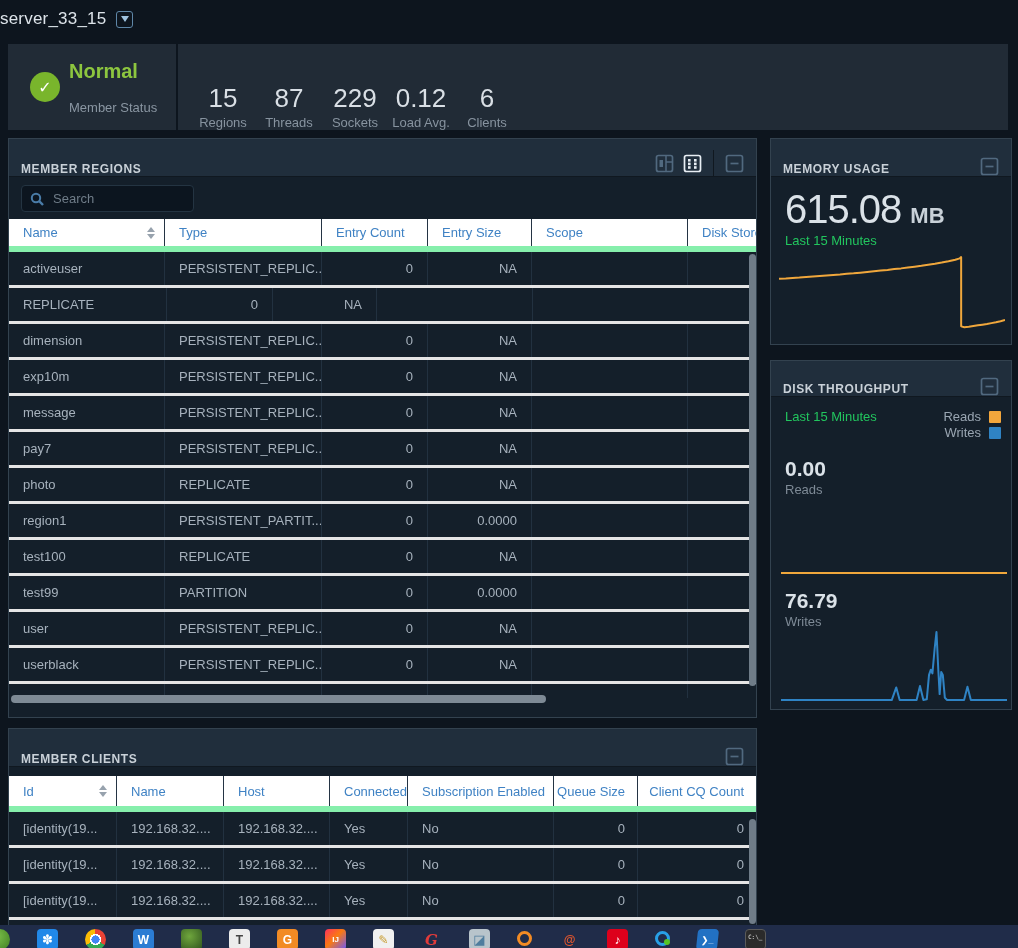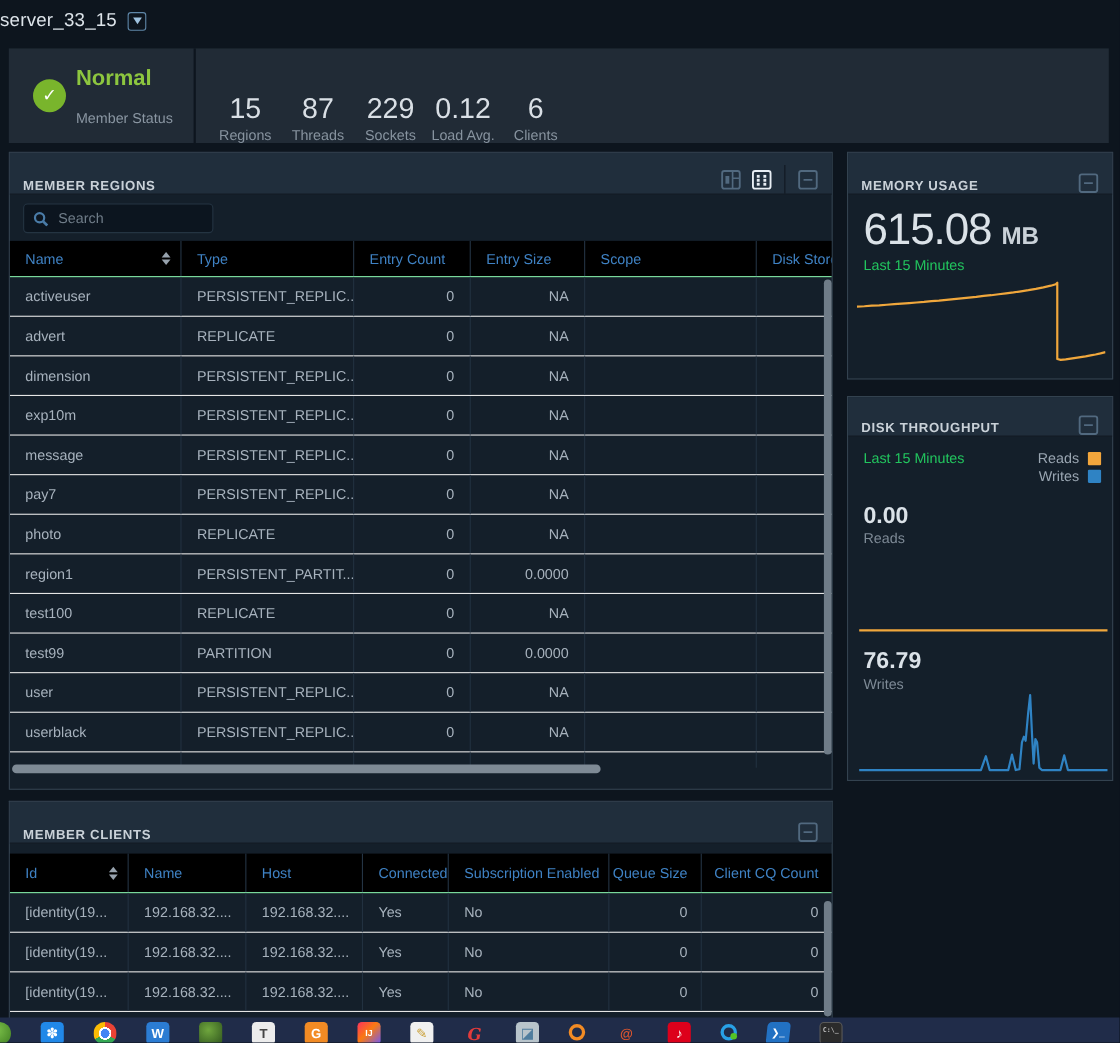--- a/index.html
+++ b/index.html
@@ -33,29 +33,29 @@
   .icon-btn.active{color:#e8eef4;}
   .panel-actions .sep{width:1px;height:26px;background:#101820;margin:0 2px;}
 
   
   .search-box{position:absolute;left:12px;top:46px;width:173px;height:27px;background:#0c151f;border:1px solid #243442;border-radius:4px;display:flex;align-items:center;padding:0 8px;}
   .search-box svg{flex:0 0 auto;}
   .search-box input{flex:1;background:transparent;border:none;outline:none;color:#9aa5b0;font-size:13px;margin-left:7px;width:100%;}
   .search-box input::placeholder{color:#6f7c88;}
 
   
-  .thead{position:absolute;left:0;display:flex;background:#000000;border-bottom:1px solid #86efac;}
+  .thead{position:absolute;left:0;display:flex;background:#ffffff;border-bottom:6px solid #86efac;}
   .th{color:#3f82c4;font-size:13px;display:flex;align-items:center;padding-left:14px;overflow:hidden;white-space:nowrap;}
   .th + .th{border-left:1px solid #243444;}
   .sort{display:inline-flex;flex-direction:column;gap:2px;margin-left:auto;margin-right:9px;}
   .sort i{width:0;height:0;border-left:4px solid transparent;border-right:4px solid transparent;}
   .sort .up{border-bottom:5px solid #97a2ad;}
   .sort .down{border-top:5px solid #97a2ad;}
   .tbody{position:absolute;left:0;overflow:hidden;}
-  .tr{display:flex;height:36px;border-bottom:1px solid #e5e5e5;}
+  .tr{display:flex;height:36px;border-bottom:3px solid #e5e5e5;}
   .td{color:#a7b2bd;font-size:13px;display:flex;align-items:center;padding-left:14px;overflow:hidden;white-space:nowrap;}
   .td + .td{border-left:1px solid #223140;}
 
   
   .regions-cols .c0{width:155px;}
   .regions-cols .c1{width:157px;}
   .regions-cols .c2{width:106px;justify-content:flex-end;padding-right:14px;}
   .regions-cols .c3{width:104px;justify-content:flex-end;padding-right:14px;}
   .regions-cols .c4{width:156px;}
   .regions-cols .c5{flex:1;}
@@ -209,21 +209,20 @@
     <div class="tbody regions-cols" id="regions-tbody" style="top:113px;width:747px;height:446px;">
         <div class="tr">
           <div class="td c0">activeuser</div>
           <div class="td c1">PERSISTENT_REPLIC...</div>
           <div class="td c2">0</div>
           <div class="td c3">NA</div>
           <div class="td c4"></div>
           <div class="td c5"></div>
         </div>
         <div class="tr">
-          <div class="td c0">advert</div>
           <div class="td c1">REPLICATE</div>
           <div class="td c2">0</div>
           <div class="td c3">NA</div>
           <div class="td c4"></div>
           <div class="td c5"></div>
         </div>
         <div class="tr">
           <div class="td c0">dimension</div>
           <div class="td c1">PERSISTENT_REPLIC...</div>
           <div class="td c2">0</div>

